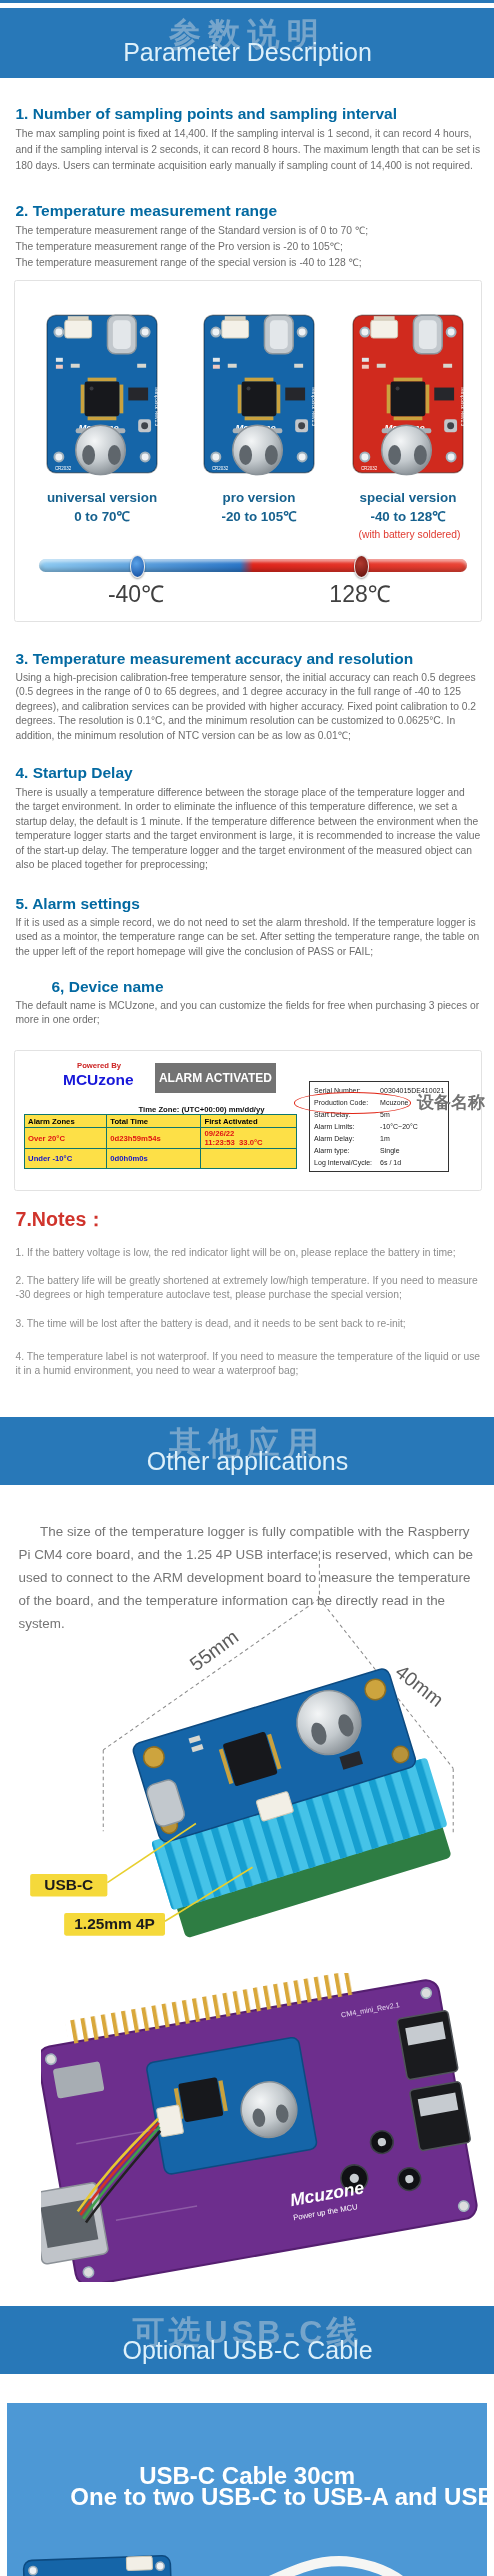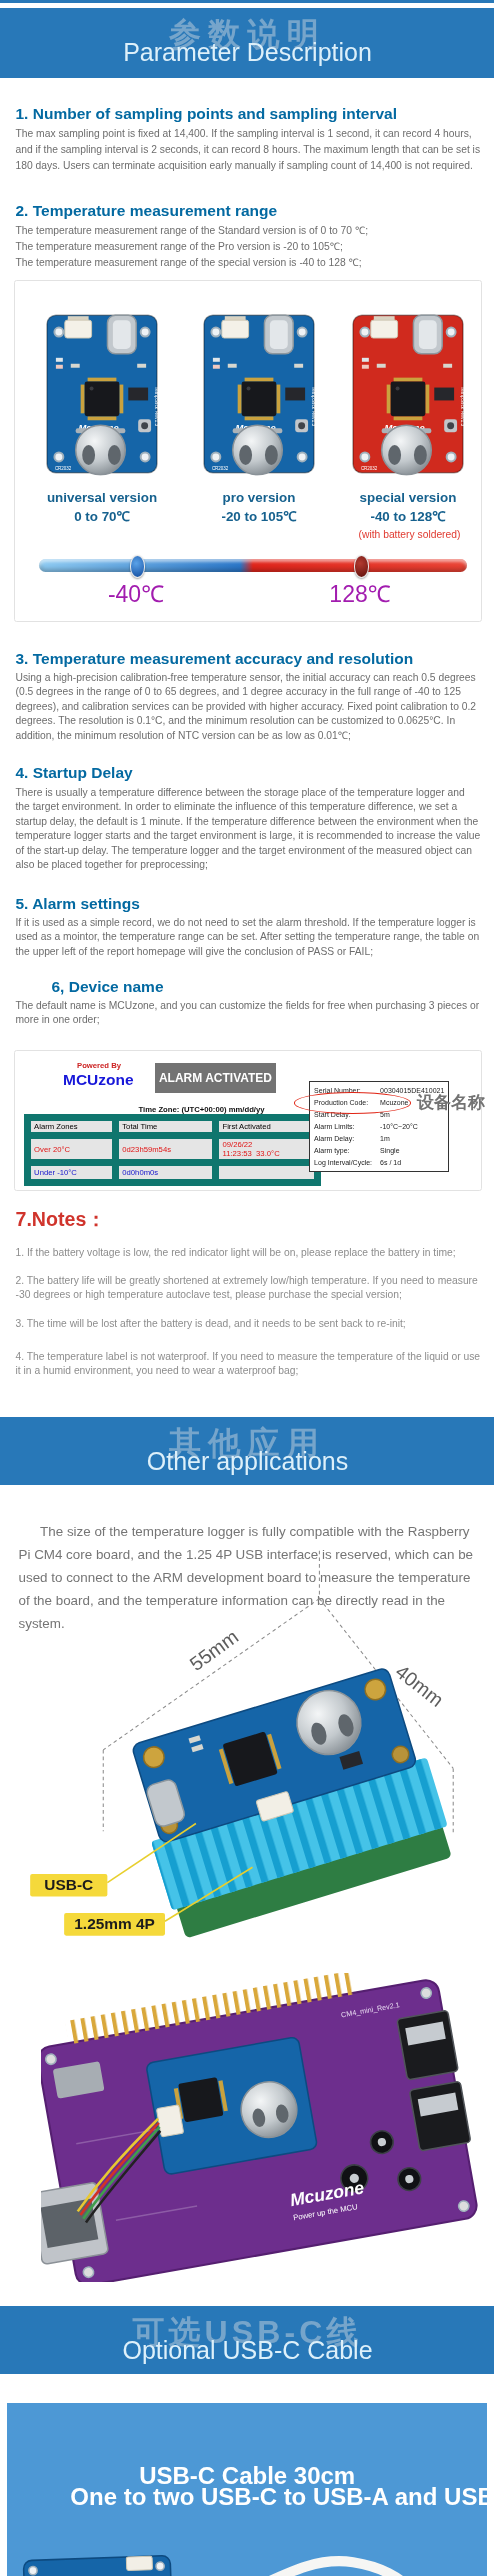--- a/index.html
+++ b/index.html
@@ -10,29 +10,29 @@
   .banner .wm{position:absolute;left:0;top:5.2px;width:100%;text-align:center;
               font-size:32px;font-weight:bold;letter-spacing:7.2px;color:rgba(196,210,222,.5);}
   .banner .bt{position:absolute;left:0;top:30px;width:100%;text-align:center;
               font-size:25px;font-weight:400;color:#ddf0fa;}
   .h{position:absolute;left:15.5px;width:466px;font-size:15.5px;font-weight:bold;color:#0369a1;}
   .p{position:absolute;left:15.5px;width:466px;font-size:10.3px;line-height:14.4px;color:#6d6d6d;}
   .note{position:absolute;left:15.5px;width:466px;font-size:10.3px;line-height:14.4px;color:#8d8d8d;}
   .card{position:absolute;left:14.4px;width:466px;background:#fff;border:0.5px solid #e2e2e2;border-radius:2.6px;}
   .vlabel{position:absolute;width:126px;text-align:center;font-size:13.4px;font-weight:bold;
           color:#16618e;line-height:19px;}
-  .scale-label{position:absolute;width:82px;text-align:center;font-size:23px;color:#a21caf;}
+  .scale-label{position:absolute;width:82px;text-align:center;font-size:23px;color:#404040;}
   .slider{position:absolute;left:39px;top:559px;width:428px;height:13.4px;border-radius:6.7px;
           background:linear-gradient(90deg,#8ecbf2 0%,#2a76c8 47%,#e0251b 50%,#ea4335 100%);
           box-shadow:inset 0 3.1px 3.1px rgba(255,255,255,.55), inset 0 -3.1px 4.1px rgba(0,0,0,.25);}
   .thumb{position:absolute;width:13.4px;height:20.6px;border-radius:50%;border:1.5px solid #e8e8e8;
          box-shadow:0 1px 2.1px rgba(0,0,0,.4);}
   .rpt-table{position:absolute;border-collapse:collapse;}
-  .rpt-table td,.rpt-table th{border:7px solid #0f766e;font-size:7.7px;font-weight:normal;
-        padding:1px 3.1px;text-align:left;vertical-align:middle;background:#e5e5e5;}
+  .rpt-table td,.rpt-table th{border:1px solid #0f766e;font-size:7.7px;font-weight:bold;
+        padding:1px 3.1px;text-align:left;vertical-align:middle;background:#fde047;}
   .cfg-row{display:flex;font-size:7px;color:#222;line-height:12px;}
   .cfg-row .lab{width:66px;flex:none;}
   .ylabel-rect{fill:#f5d93b;}
   svg text{font-family:"Liberation Sans",sans-serif;}
 </style>
 </head>
 <body>
 
 <div id="page">
 

